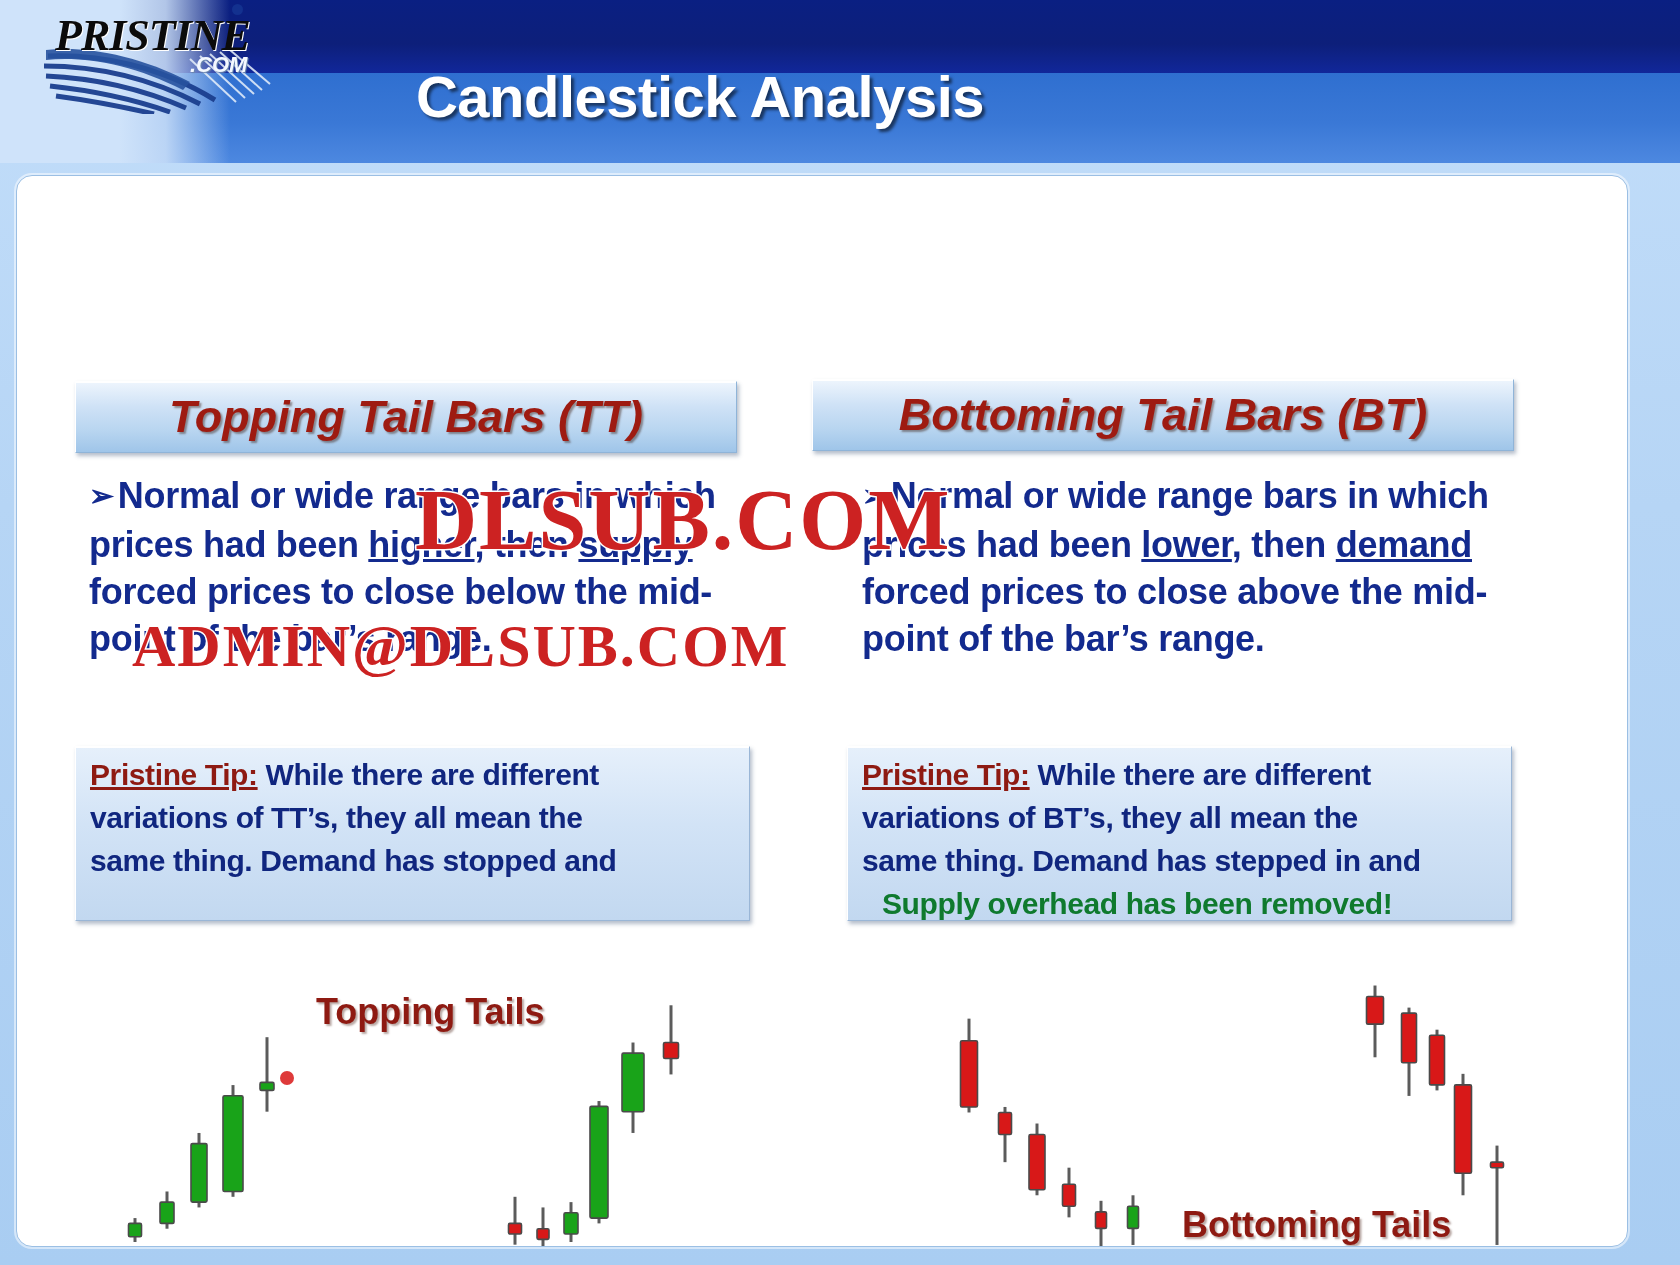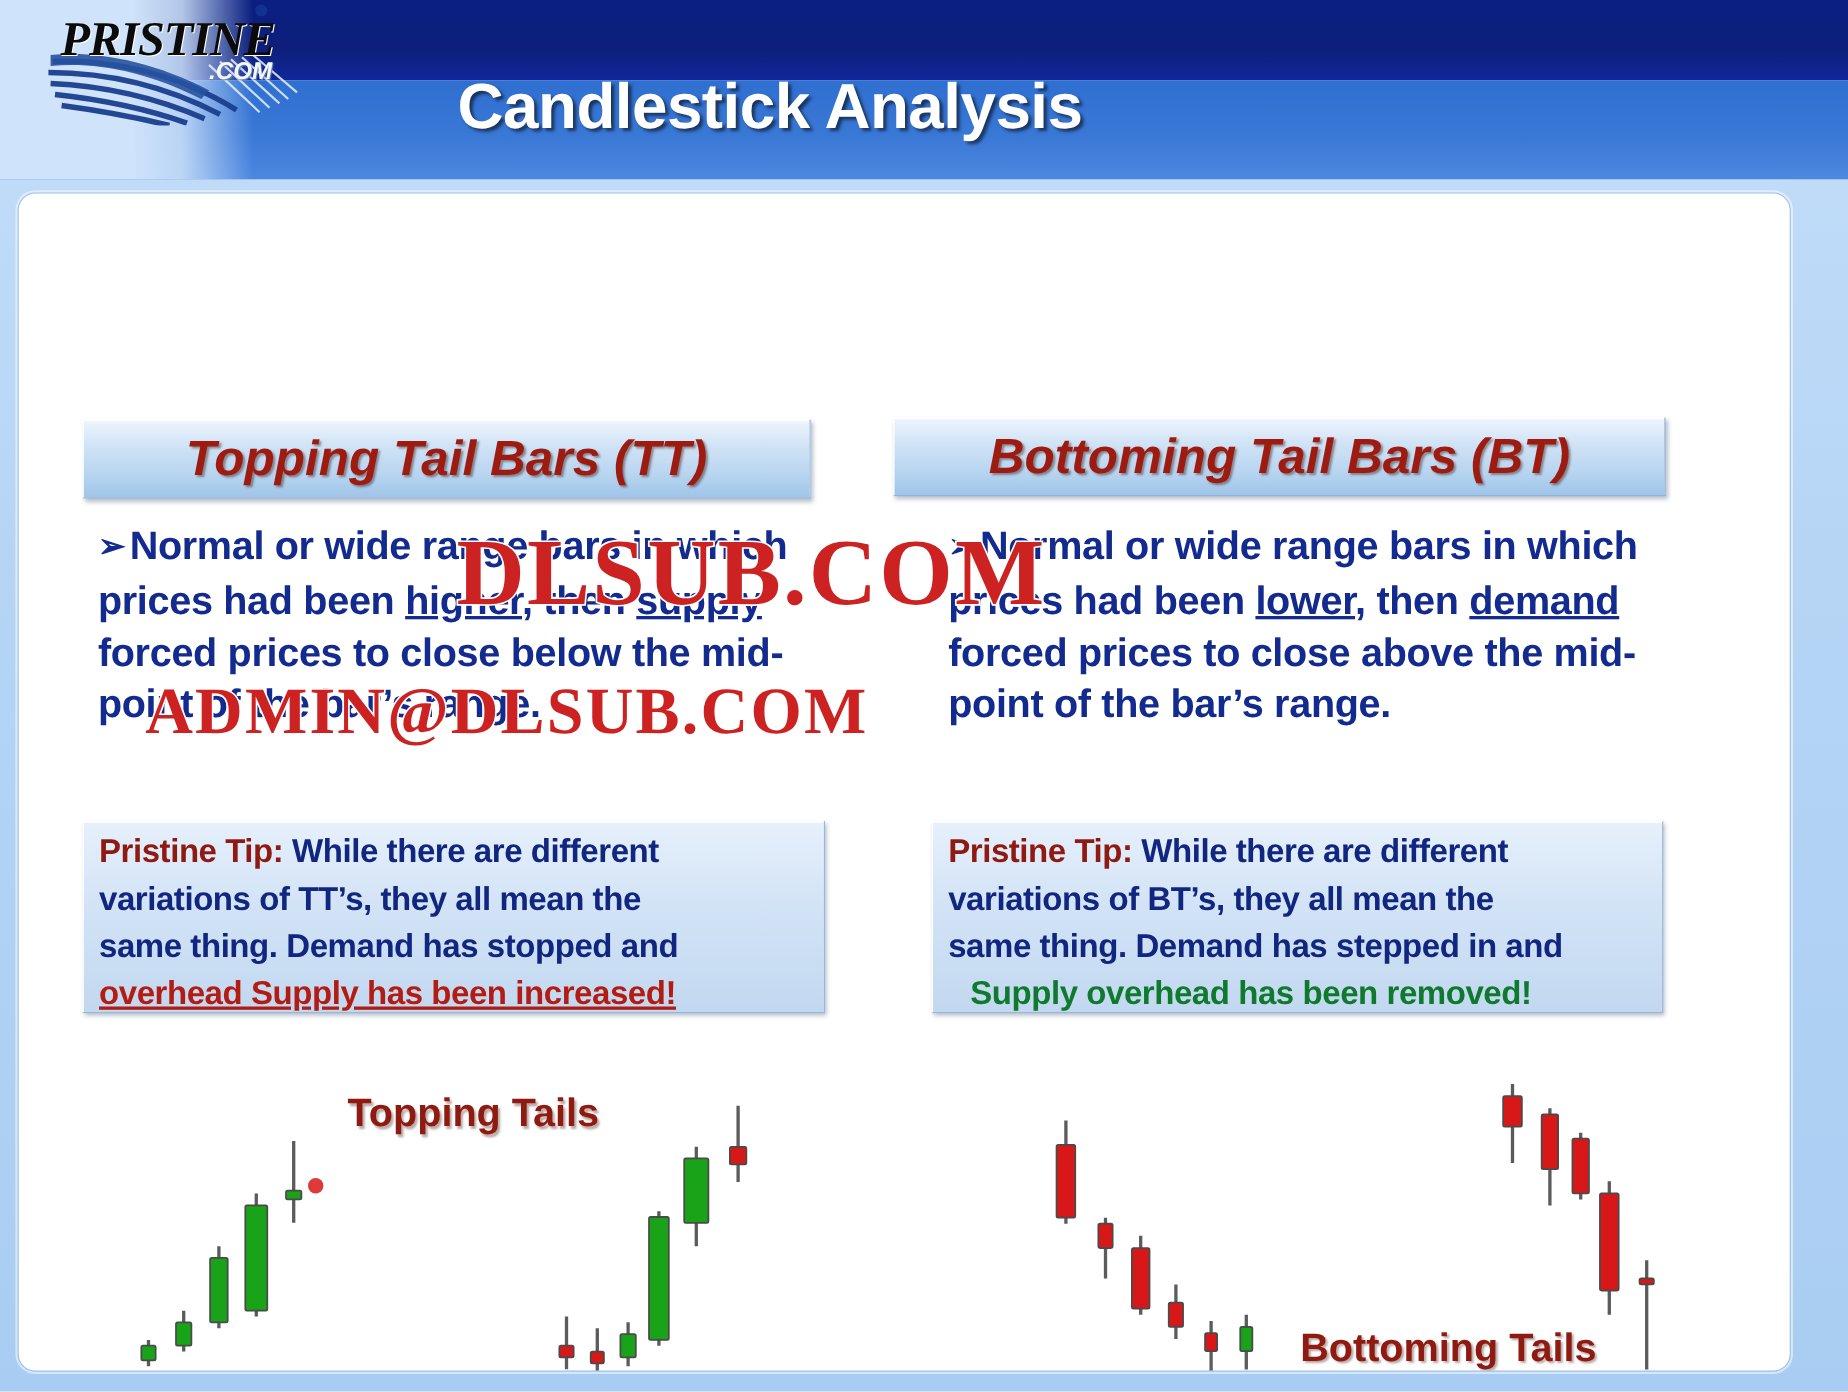--- a/index.html
+++ b/index.html
@@ -117,21 +117,21 @@
     box-sizing:border-box;
   }
   #tip-left{left:58px;top:570px;width:675px;height:175px;}
   #tip-right{left:830px;top:570px;width:665px;height:175px;}
   .tip-line{
     font-size:30px;line-height:43px;font-weight:bold;
     font-family:"Liberation Sans", sans-serif;
     color:#10267f;white-space:nowrap;
     letter-spacing:-0.4px;
   }
-  .tip-label{color:#8e1a12;}
+  .tip-label{color:#8e1a12;text-decoration:underline;}
   .tip-red{color:#b31c12;text-decoration:underline;}
   .tip-green{color:#0f7a2e;margin-left:20px;}
 
   
   .chart{position:absolute;}
   #chart-left{left:70px;top:790px;width:680px;height:290px;}
   #chart-right{left:880px;top:790px;width:650px;height:300px;}
   .chart svg{display:block;}
 
   .chart-label{
@@ -210,21 +210,20 @@
     </div>
 
     <div class="bullet" id="bullet-bt">
       <span class="arrow">➢</span><span>Normal or wide range bars in which prices had been </span><span class="u">lower</span><span>, then </span><span class="u">demand</span><span> forced prices to close above the mid-point of the bar’s range.</span>
     </div>
 
     <div class="tipbox" id="tip-left">
       <div class="tip-line"><span class="tip-label">Pristine Tip:</span><span> While there are different</span></div>
       <div class="tip-line">variations of TT’s, they all mean the</div>
       <div class="tip-line">same thing.  Demand has stopped and</div>
-      <div class="tip-line tip-red">overhead Supply has been increased!</div>
     </div>
 
     <div class="tipbox" id="tip-right">
       <div class="tip-line"><span class="tip-label">Pristine Tip:</span><span> While there are different</span></div>
       <div class="tip-line">variations of BT’s, they all mean the</div>
       <div class="tip-line">same thing.  Demand has stepped in and</div>
       <div class="tip-line tip-green">Supply overhead has been removed!</div>
     </div>
 
     <div class="chart" id="chart-left">

